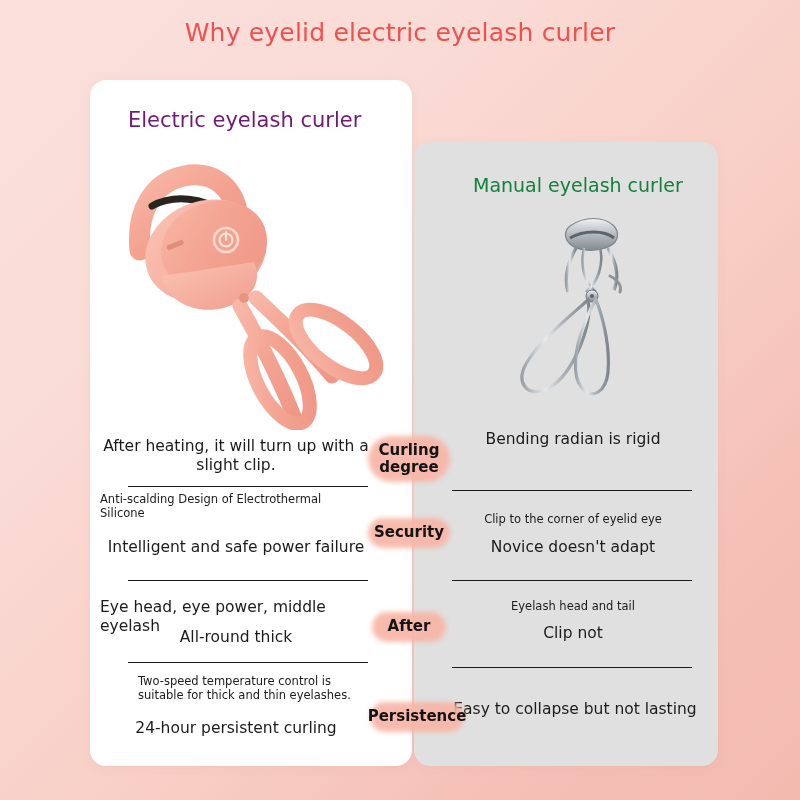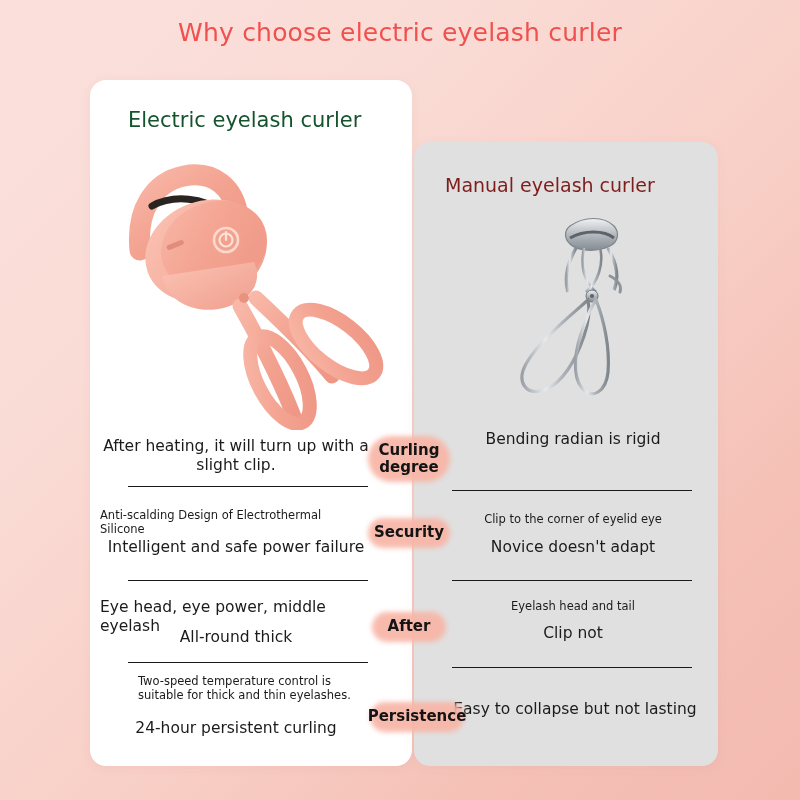--- a/index.html
+++ b/index.html
@@ -34,25 +34,25 @@
     position:absolute; left:414px; top:142px;
     width:304px; height:624px;
     background:#e0e0e0;
     border-radius:16px;
     box-shadow:0 2px 10px rgba(180,150,145,.10);
   }
 
   
   .head-left{
     position:absolute; left:128px; top:108px;
-    font-size:21px; color:#14532d;
+    font-size:21px; color:#701a75;
   }
   .head-right{
-    position:absolute; left:445px; top:174px;
-    font-size:19px; color:#7f1d1d;
+    position:absolute; left:473px; top:174px;
+    font-size:19px; color:#15803d;
   }
 
   
   .prod-electric{
     position:absolute; left:118px; top:158px;
     width:270px; height:272px;
   }
   .prod-manual{
     position:absolute; left:492px; top:200px;
     width:176px; height:222px;
@@ -105,21 +105,21 @@
     background:#f8b5a6;
     border-radius:40px;
     filter:blur(2.4px);
     opacity:.92;
     z-index:-1;
   }
 </style>
 </head>
 <body>
 
-<div class="page-title">Why choose electric eyelash curler</div>
+<div class="page-title">Why eyelid electric eyelash curler</div>
 
 <div class="card-white"></div>
 <div class="card-gray"></div>
 
 <div class="head-left">Electric eyelash curler</div>
 <div class="head-right">Manual eyelash curler</div>
 
 <div class="prod-electric">
   <svg viewBox="0 0 270 272" width="270" height="272">
     <defs>
@@ -201,21 +201,21 @@
     <div class="cell-right big" style="top:430px">Bending radian is rigid</div>
     <div class="pill" style="left:368px; top:436px; width:82px; height:46px;">
       <span class="pill-bg"></span>
       <span>Curling degree</span>
     </div>
     <div class="divider div-left" style="top:486px"></div>
     <div class="divider div-right" style="top:490px"></div>
   </div>
 
   <div class="row" style="top:0">
-    <div class="cell-left small l-small" style="left:100px; top:508px; width:252px;">Anti-scalding Design of Electrothermal Silicone</div>
+    <div class="cell-left small l-small" style="left:100px; top:492px; width:252px;">Anti-scalding Design of Electrothermal Silicone</div>
     <div class="cell-left big l-big" style="top:538px">Intelligent and safe power failure</div>
     <div class="cell-right small" style="top:512px">Clip to the corner of eyelid eye</div>
     <div class="cell-right big" style="top:538px">Novice doesn't adapt</div>
     <div class="pill" style="left:368px; top:518px; width:82px; height:30px;">
       <span class="pill-bg"></span>
       <span>Security</span>
     </div>
     <div class="divider div-left" style="top:580px"></div>
     <div class="divider div-right" style="top:580px"></div>
   </div>

